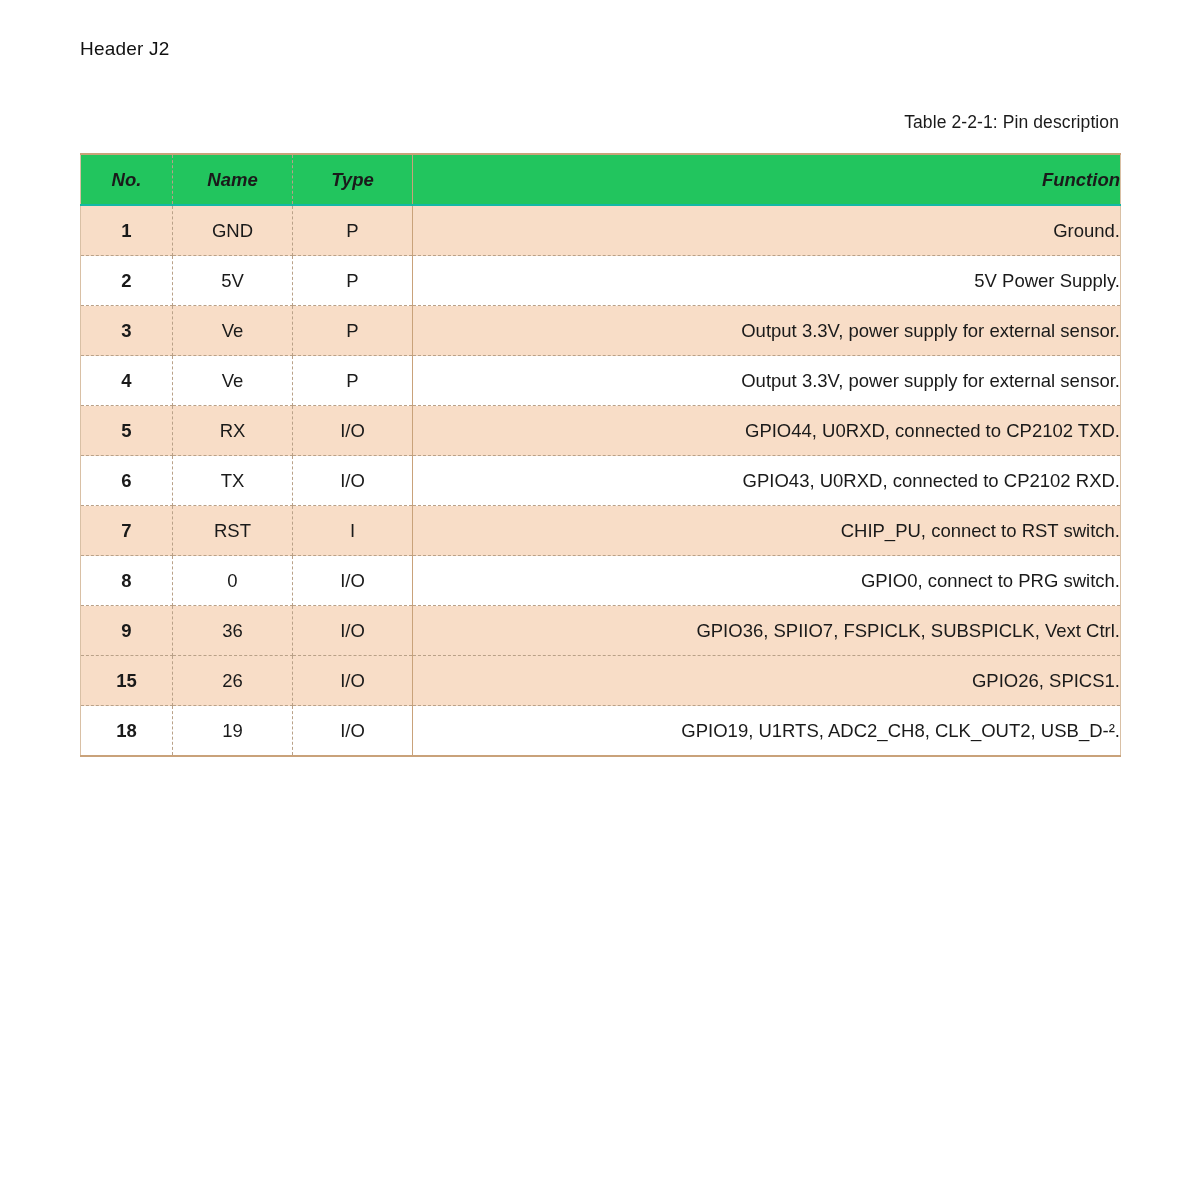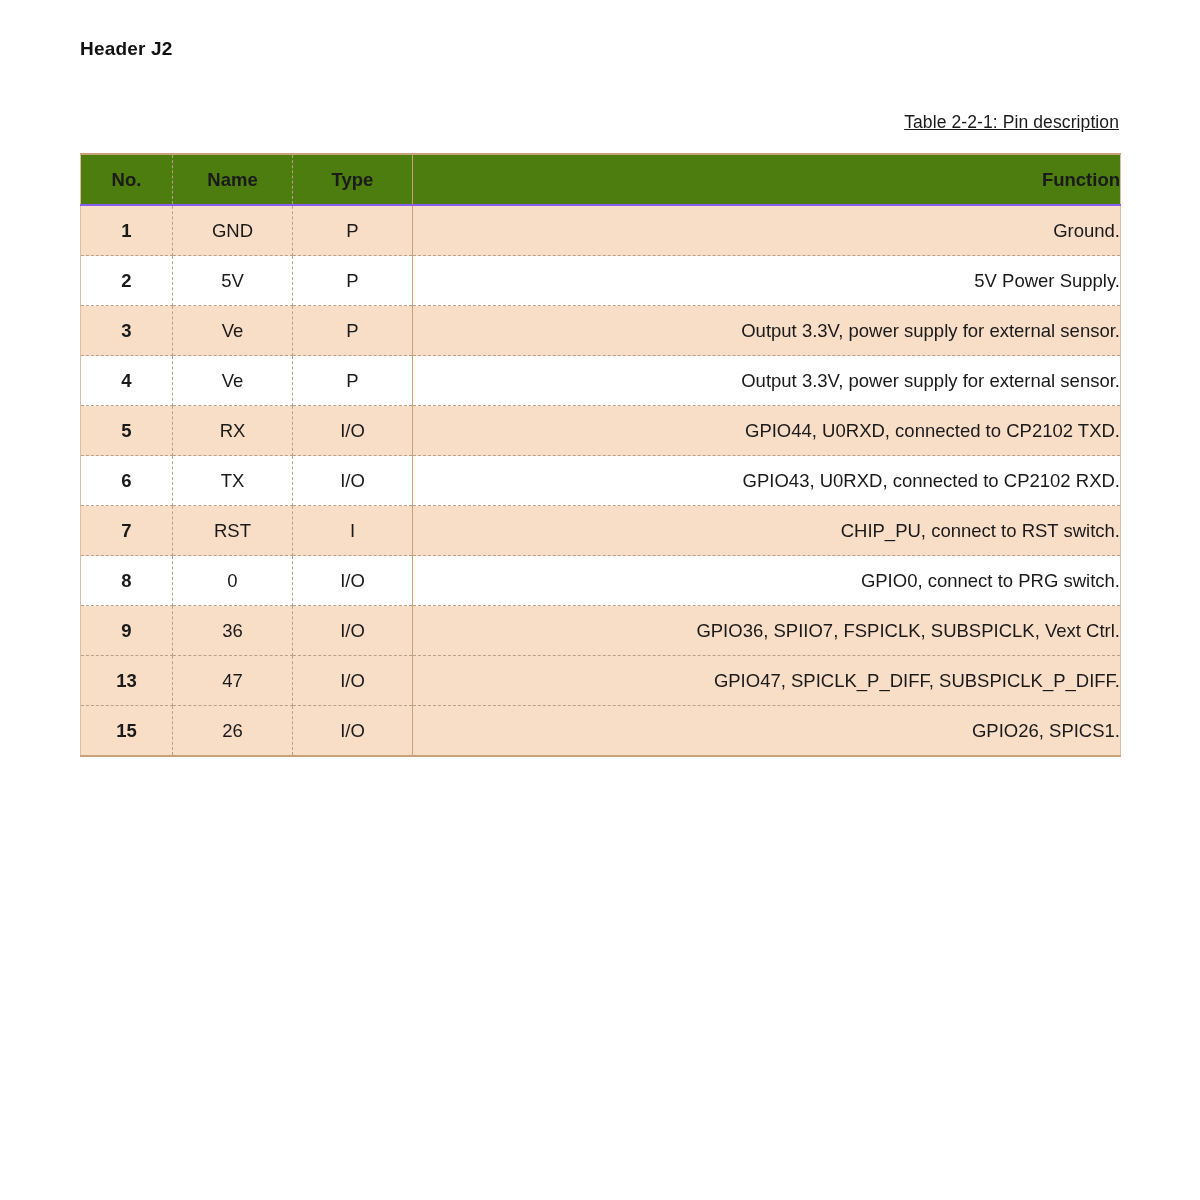--- a/index.html
+++ b/index.html
@@ -16,32 +16,31 @@
   }
   .page {
     position: relative;
     width: 1200px;
     height: 1200px;
     box-sizing: border-box;
     padding: 38px 80px 0 80px;
   }
   .section-title {
     font-size: 19px;
-    font-weight: bold;
+    font-weight: normal;
     letter-spacing: 0.2px;
     color: #111;
     margin: 0 0 52px 0;
   }
   .table-caption {
     text-align: right;
     font-size: 17.5px;
     color: #1a1a1a;
     margin: 0 1px 20px 0;
     letter-spacing: 0.1px;
-    text-decoration: underline;
   }
   table.pin-table {
     border-collapse: collapse;
     width: 1040px;
     table-layout: fixed;
     border-top: 2px solid #c9a27a;
     border-bottom: 2px solid #c9a27a;
     border-left: 1px solid #d9c0a5;
     border-right: 1px solid #d9c0a5;
   }
@@ -53,22 +52,23 @@
   table.pin-table th,
   table.pin-table td {
     font-size: 18.5px;
     padding: 0;
     height: 49px;
     vertical-align: middle;
     border-bottom: 1px dashed #b9a188;
   }
   table.pin-table thead th {
     font-weight: bold;
-    border-bottom: 2px solid #8b5cf6;
-    background: #4d7c0f;
+    border-bottom: 2px solid #14b8a6;
+    background: #22c55e;
+    font-style: italic;
   }
   .cell-center { text-align: center; }
   .cell-left   { text-align: right; padding-left: 14px !important; }
 
   .col-sep-no   { border-right: 1px dashed #b9a188; }
   .col-sep-name { border-right: 1px dashed #b9a188; }
   .col-sep-type { border-right: 1px solid #c9a27a; }
 
   tr.shade td { background: #f8ddc7; }
   tr.plain td { background: #ffffff; }
@@ -148,27 +148,27 @@
           <td class="cell-center col-sep-type">I/O</td>
           <td class="cell-left">GPIO0, connect to PRG switch.</td>
         </tr>
         <tr class="shade">
           <td class="cell-center col-sep-no no-col">9</td>
           <td class="cell-center col-sep-name">36</td>
           <td class="cell-center col-sep-type">I/O</td>
           <td class="cell-left">GPIO36, SPIIO7, FSPICLK, SUBSPICLK, Vext Ctrl.</td>
         </tr>
         <tr class="shade">
-          <td class="cell-center col-sep-no no-col">13</td>
-          <td class="cell-center col-sep-name">47</td>
-          <td class="cell-center col-sep-type">I/O</td>
-          <td class="cell-left">GPIO47, SPICLK_P_DIFF, SUBSPICLK_P_DIFF.</td>
-        </tr>
-        <tr class="shade">
           <td class="cell-center col-sep-no no-col">15</td>
           <td class="cell-center col-sep-name">26</td>
           <td class="cell-center col-sep-type">I/O</td>
           <td class="cell-left">GPIO26, SPICS1.</td>
+        </tr>
+        <tr class="plain">
+          <td class="cell-center col-sep-no no-col">18</td>
+          <td class="cell-center col-sep-name">19</td>
+          <td class="cell-center col-sep-type">I/O</td>
+          <td class="cell-left">GPIO19, U1RTS, ADC2_CH8, CLK_OUT2, USB_D-².</td>
         </tr>
       </tbody>
   </table>
 
 </div>
 
 </body></html>

